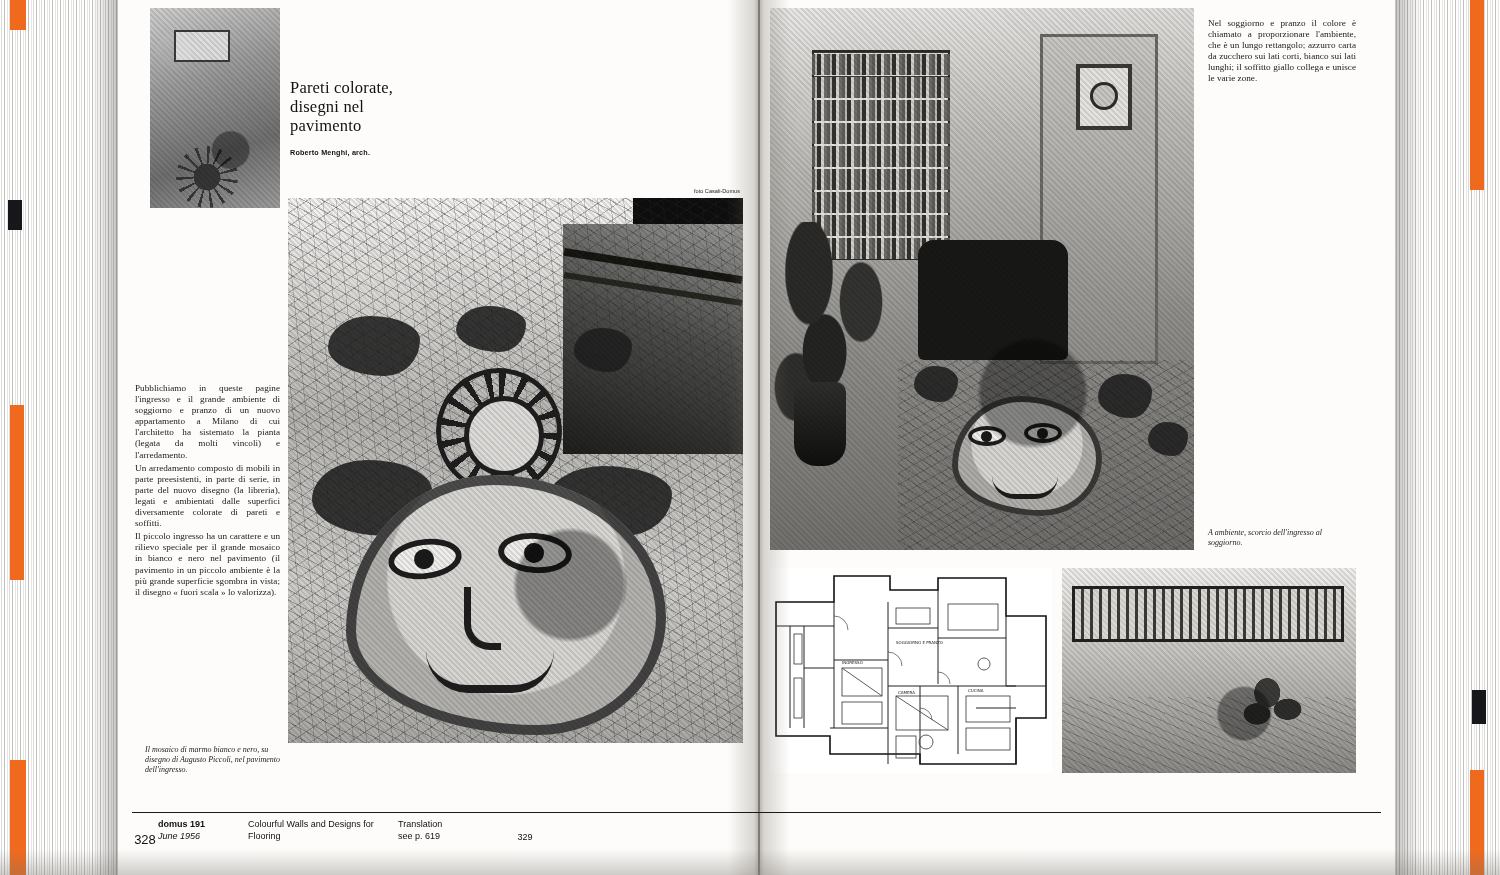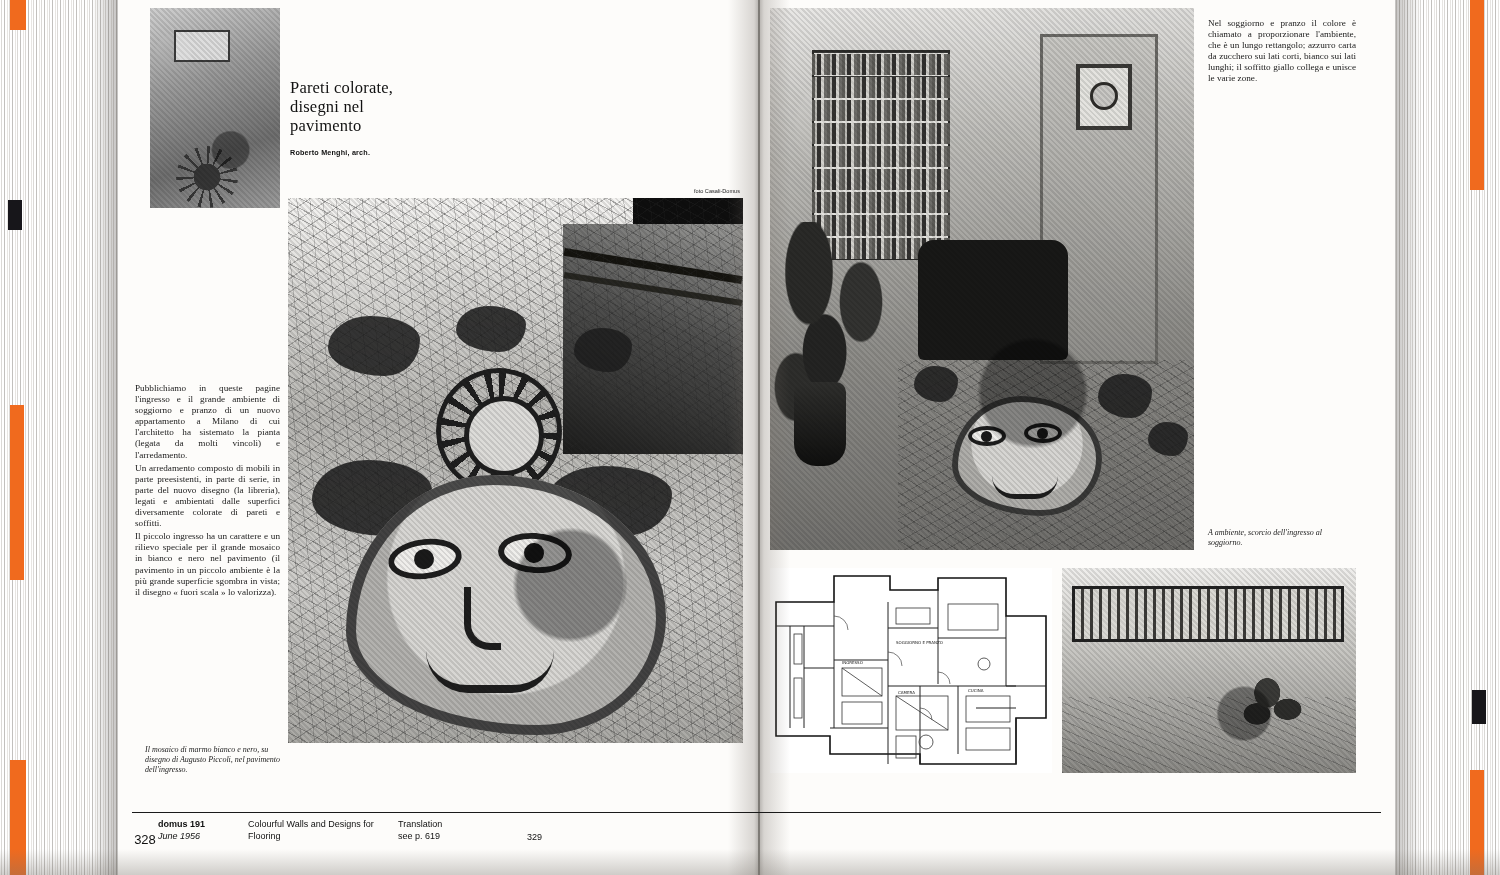--- a/index.html
+++ b/index.html
@@ -420,21 +420,21 @@
     font-size: 9px;
     color: #111;
   }
   .f-col { box-sizing: border-box; }
   .f-pagenum-l { width: 26px; font-size: 13px; padding-top: 14px; text-align: center; }
   .f-issue { width: 90px; font-weight: bold; line-height: 12px;}
   .f-issue .ital { font-weight: normal; font-style: italic; }
   .f-title { width: 150px; line-height: 12px; }
   .f-desc { flex: 1; line-height: 12px; }
   .f-translation { width: 110px; line-height: 12px; }
-  .f-pagenum-r { width: 34px; text-align: right; padding-top: 14px;}
+  .f-pagenum-r { width: 34px; text-align: center; padding-top: 14px;}
 
   
   .table-shadow{
     position:absolute; left:0; bottom:0; width:1500px;height:26px;
     background: linear-gradient(180deg, rgba(255,255,255,0), rgba(120,115,108,.35));
     pointer-events:none;
   }
 </style>
 </head>
 <body>

